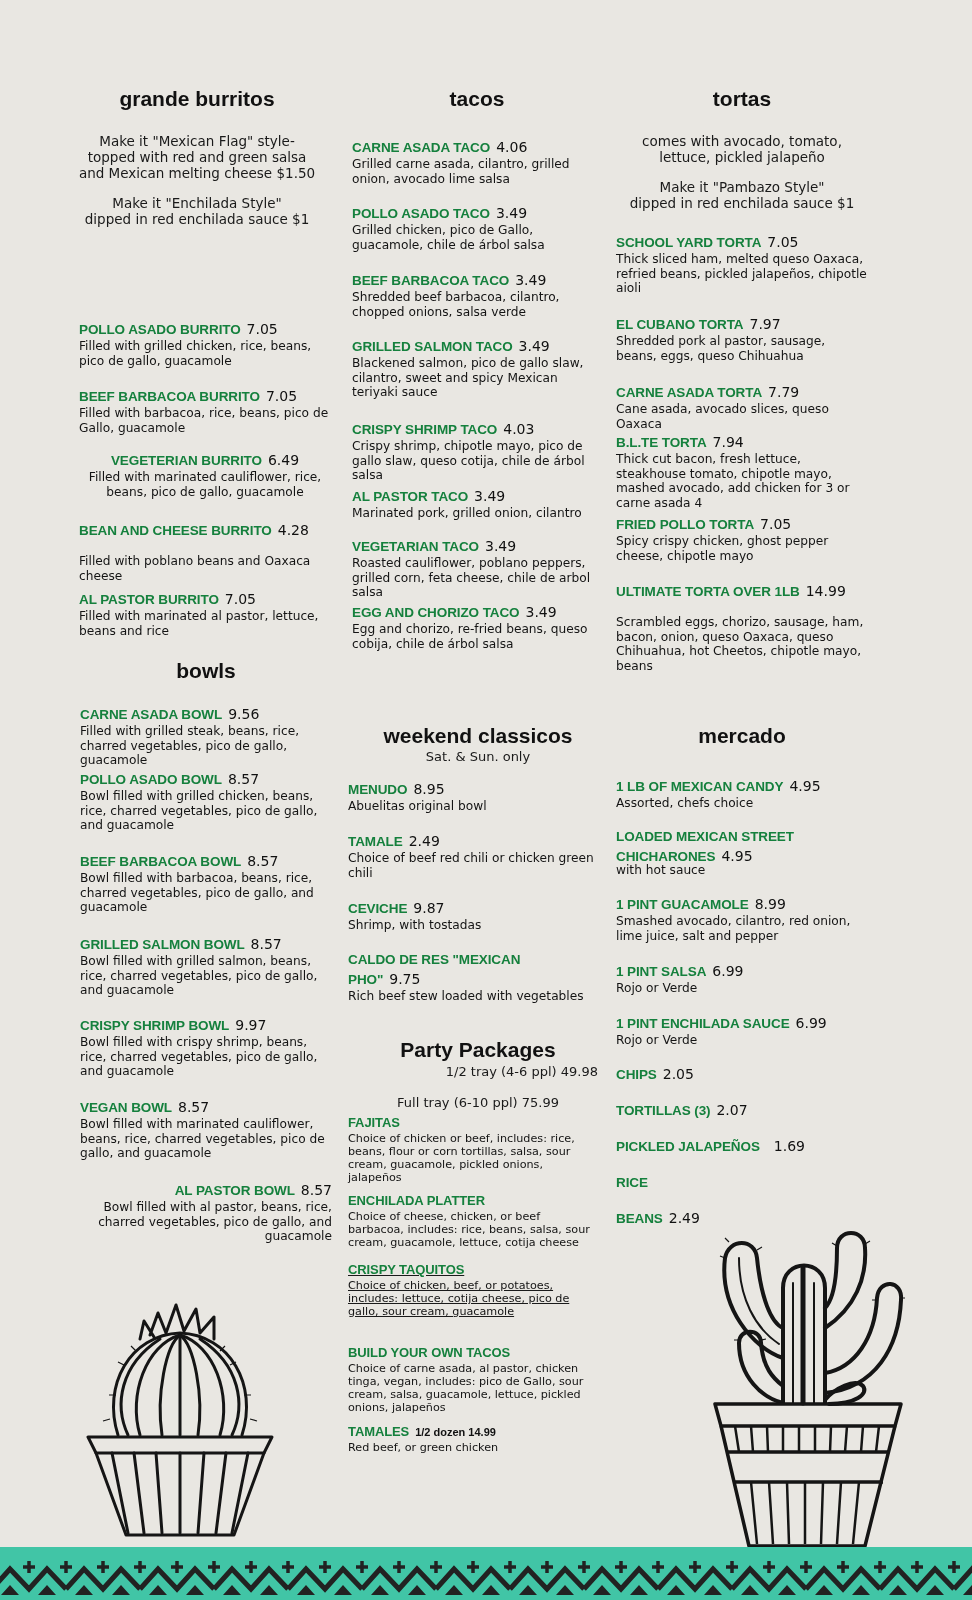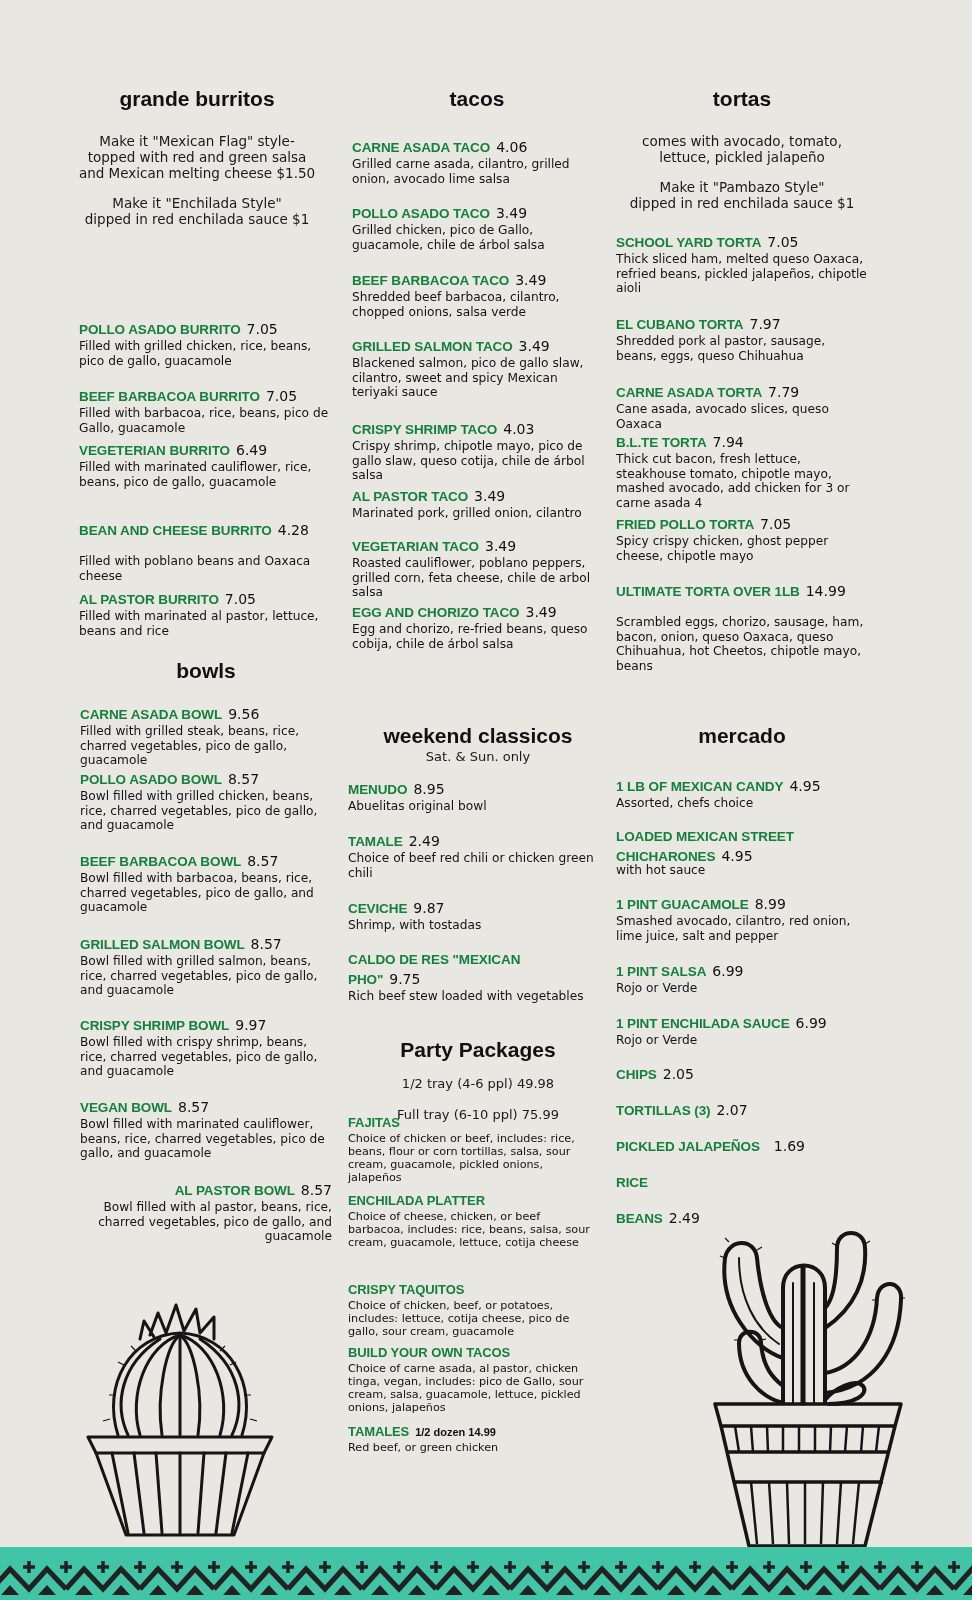--- a/index.html
+++ b/index.html
@@ -55,21 +55,21 @@
 
   <div class="col" style="left:79px; top:254px; width:252px; height:390px;">
     <div class="item" style="top:67px;">
       <div class="head"><span class="name">POLLO ASADO BURRITO</span><span class="price">7.05</span></div>
       <div class="desc">Filled with grilled chicken, rice, beans, pico de gallo, guacamole</div>
     </div>
     <div class="item" style="top:134px;">
       <div class="head"><span class="name">BEEF BARBACOA BURRITO</span><span class="price">7.05</span></div>
       <div class="desc">Filled with barbacoa, rice, beans, pico de Gallo, guacamole</div>
     </div>
-    <div class="item" style="top:188px;">
+    <div class="item" style="top:198px;text-align:center;">
       <div class="head"><span class="name">VEGETERIAN BURRITO</span><span class="price">6.49</span></div>
       <div class="desc">Filled with marinated cauliflower, rice, beans, pico de gallo, guacamole</div>
     </div>
     <div class="item" style="top:268px;">
       <div class="head"><span class="name">BEAN AND CHEESE BURRITO</span><span class="price">4.28</span></div>
       <div class="desc" style="margin-top:15px;">Filled with poblano beans and Oaxaca cheese</div>
     </div>
     <div class="item" style="top:337px;">
       <div class="head"><span class="name">AL PASTOR BURRITO</span><span class="price">7.05</span></div>
       <div class="desc">Filled with marinated al pastor, lettuce, beans and rice</div>
@@ -161,31 +161,31 @@
     </div>
     <div class="item" style="top:226px;">
       <div class="head"><span class="name">CALDO DE RES "MEXICAN</span></div>
       <div class="head" style="margin-top:3px;"><span class="name">PHO"</span><span class="price">9.75</span></div>
       <div class="desc">Rich beef stew loaded with vegetables</div>
     </div>
   </div>
 
   <div class="col" style="left:348px; top:1039px; width:250px; height:420px;">
     <h2 class="sec-title" style="padding-left:10px;">Party Packages</h2>
-    <div class="sec-sub" style="padding-left:10px; margin-top:16px; line-height:15px;">1/2 tray (4-6 ppl) 49.98</div>
+    <div class="sec-sub" style="padding-left:10px; margin-top:4px; line-height:15px;text-align:right;">1/2 tray (4-6 ppl) 49.98</div>
     <div class="sec-sub" style="padding-left:10px; margin-top:16px; line-height:15px;">Full tray (6-10 ppl) 75.99</div>
     <div class="item pp" style="top:75px;">
       <div class="head"><span class="name">FAJITAS</span></div>
       <div class="desc">Choice of chicken or beef, includes: rice, beans, flour or corn tortillas, salsa, sour cream, guacamole, pickled onions, jalapeños</div>
     </div>
     <div class="item pp" style="top:153px;">
       <div class="head"><span class="name">ENCHILADA PLATTER</span></div>
       <div class="desc">Choice of cheese, chicken, or beef barbacoa, includes: rice, beans, salsa, sour cream, guacamole, lettuce, cotija cheese</div>
     </div>
-    <div class="item pp" style="top:242px;">
+    <div class="item pp" style="top:222px;text-decoration:underline;">
       <div class="head"><span class="name">CRISPY TAQUITOS</span></div>
       <div class="desc">Choice of chicken, beef, or potatoes, includes: lettuce, cotija cheese, pico de gallo, sour cream, guacamole</div>
     </div>
     <div class="item pp" style="top:305px;">
       <div class="head"><span class="name">BUILD YOUR OWN TACOS</span></div>
       <div class="desc">Choice of carne asada, al pastor, chicken tinga, vegan, includes: pico de Gallo, sour cream, salsa, guacamole, lettuce, pickled onions, jalapeños</div>
     </div>
     <div class="item pp" style="top:384px;">
       <div class="head"><span class="name">TAMALES</span><span class="inline-note">1/2 dozen 14.99</span></div>
       <div class="desc">Red beef, or green chicken</div>

